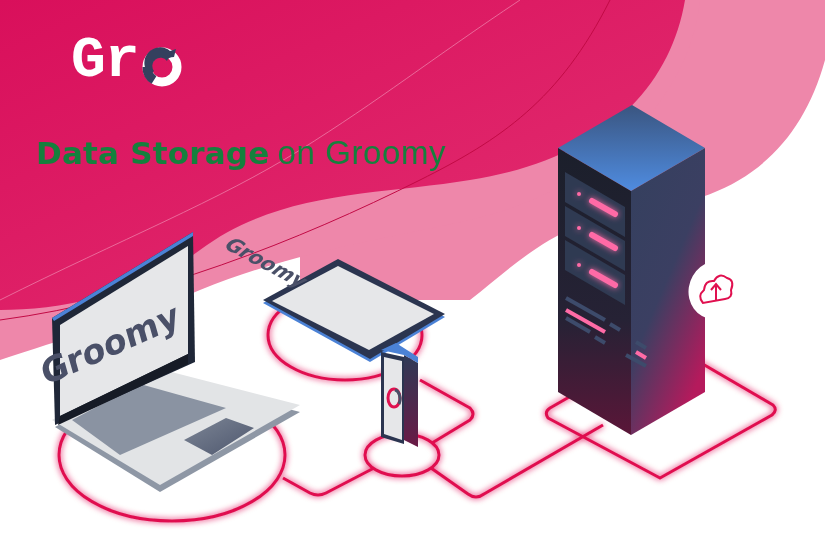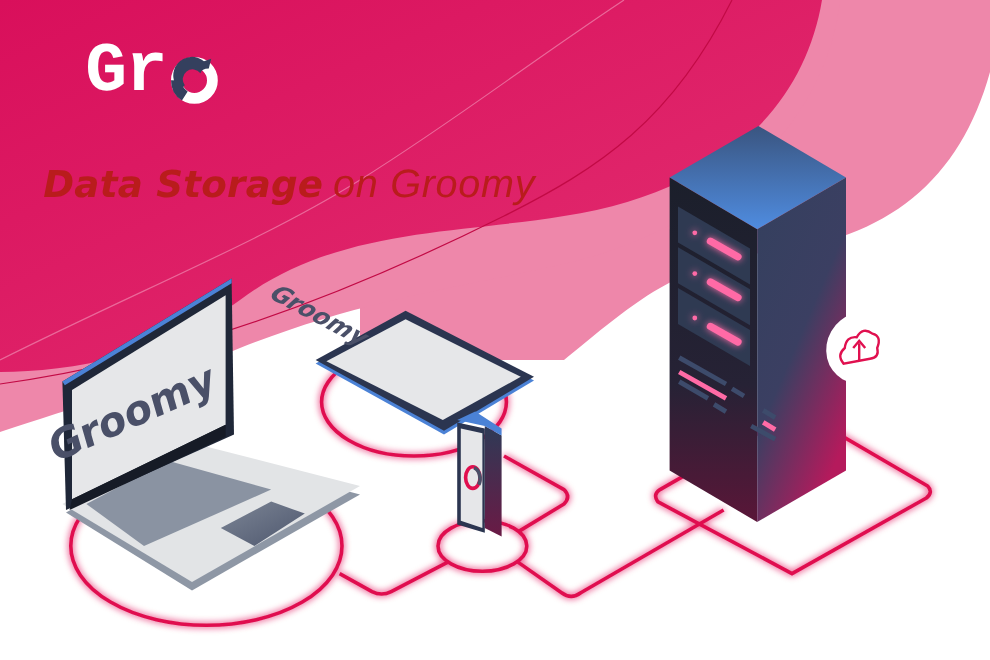--- a/index.html
+++ b/index.html
@@ -1,20 +1,20 @@
 <!DOCTYPE html>
 <html><head>
 <meta charset="utf-8">
 <style>
   html, body { margin: 0; padding: 0; }
   body { width: 825px; height: 550px; overflow: hidden; background: #ffffff; position: relative; font-family: "DejaVu Sans", sans-serif; }
   #scene { position: absolute; left: 0; top: 0; width: 825px; height: 550px; }
   .brand { position: absolute; left: 34px; top: 26px; height: 70px; display: flex; align-items: center; color: #ffffff; font-family: Liberation Mono, monospace; font-weight: bold; font-size: 58px; letter-spacing: -1px; line-height: 1; margin-left: 37px; }
   .brand .logo-o { position: relative; display: inline-block; width: 44px; height: 44px; margin: 0 1px; top: 6px; }
-  .headline { position: absolute; left: 36px; top: 136px; color: #b91c1c; font-size: 31px; line-height: 1; white-space: nowrap; font-style: italic; }
+  .headline { position: absolute; left: 36px; top: 136px; color: #15803d; font-size: 31px; line-height: 1; white-space: nowrap; }
   .headline .strong { font-family: "DejaVu Sans", sans-serif; font-weight: bold; letter-spacing: 0.2px; }
   .headline .light { font-family: "Liberation Sans", sans-serif; font-weight: normal; font-size: 33px; letter-spacing: 0.6px; margin-left: 8px; }
   .screen-text { font-family: "DejaVu Sans", sans-serif; font-weight: bold; fill: #4a5068; }
 </style>
 </head>
 <body>
 
 <svg id="scene" viewBox="0 0 825 550" xmlns="http://www.w3.org/2000/svg">
   <defs>
     <linearGradient id="bgPink" x1="0" y1="0" x2="1" y2="1">

